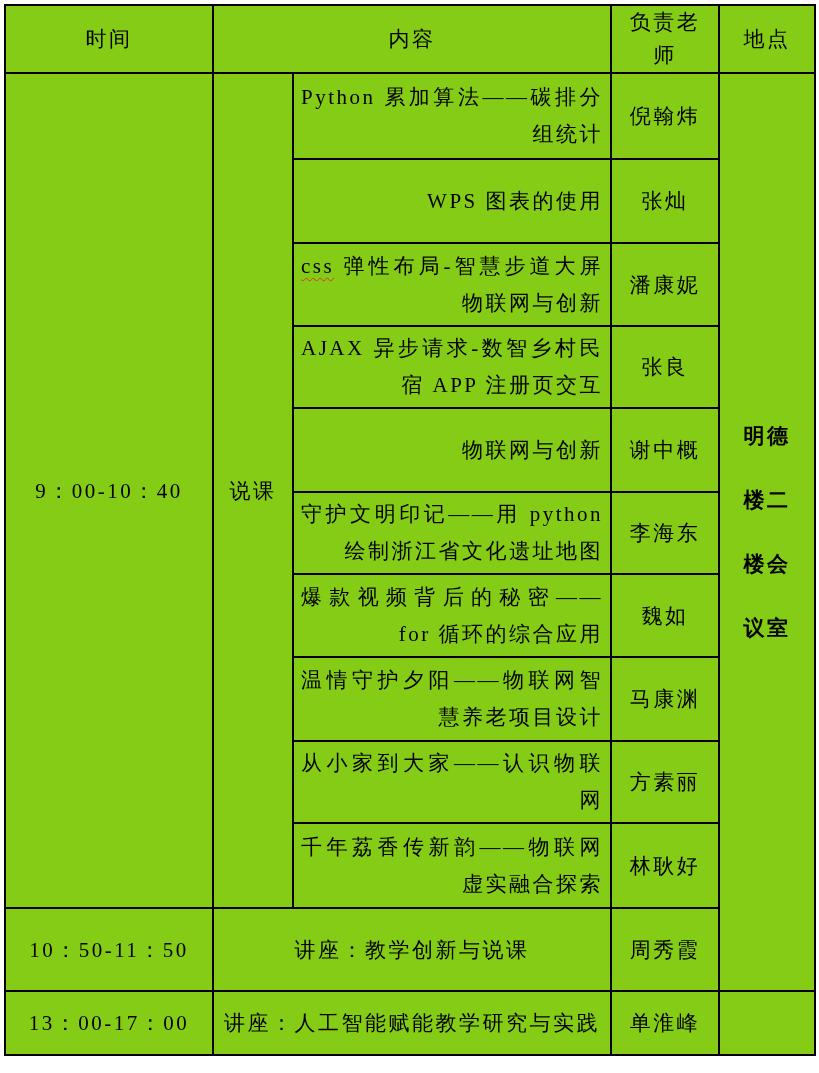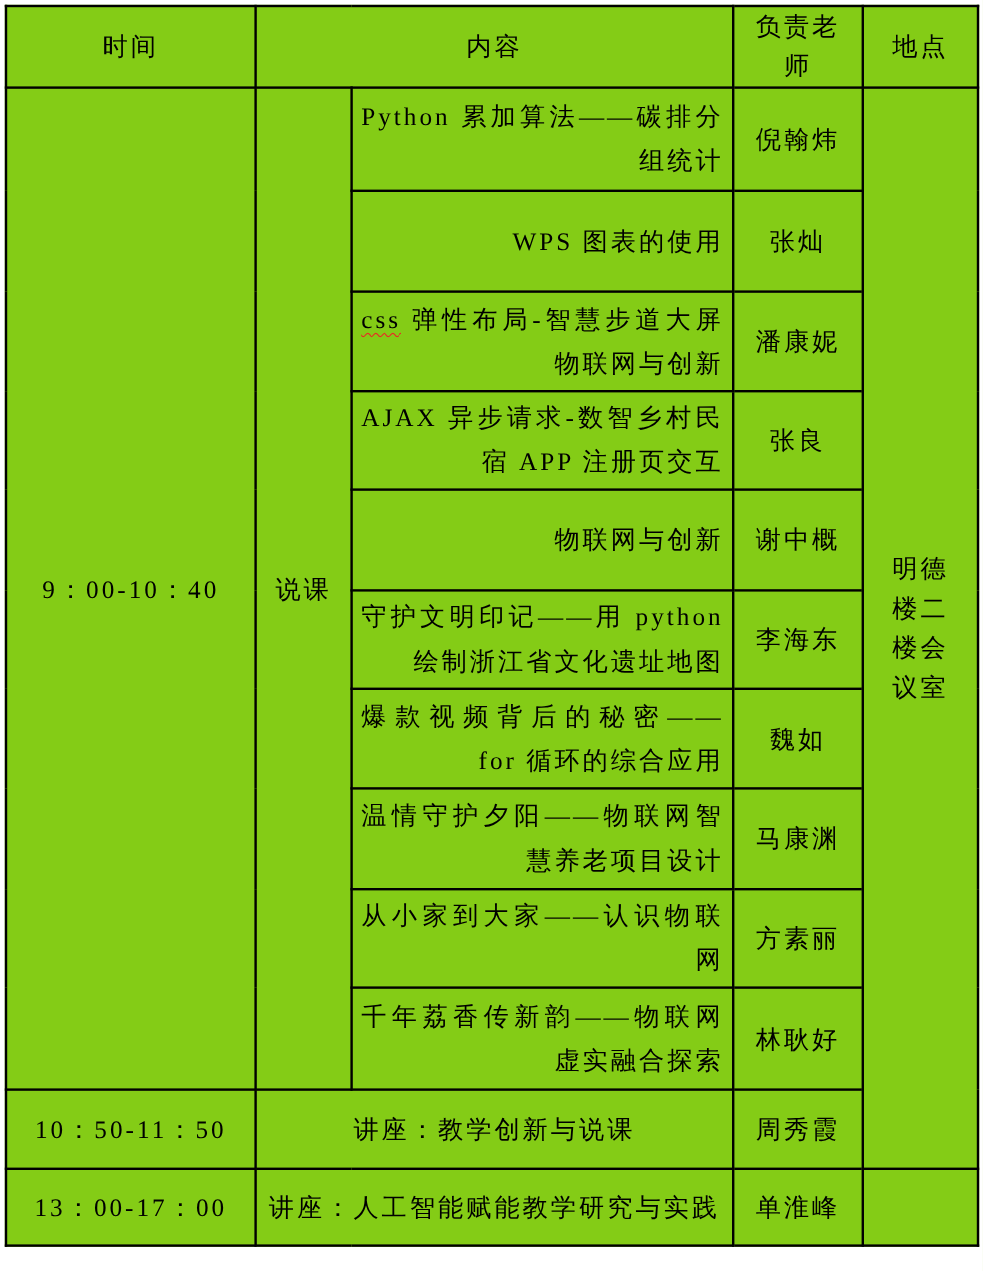--- a/index.html
+++ b/index.html
@@ -43,22 +43,23 @@
   }
   .header-teacher-inner {
     width: 82px;
     margin: 0 auto;
     line-height: 33px;
     text-align: center;
   }
   .location-inner {
     width: 54px;
     margin: 0 auto;
-    line-height: 33px;
+    line-height: 64px;
     text-align: center;
+    font-weight: bold;
   }
   td.lecture-cell {
     white-space: nowrap;
     text-align: center;
   }
   td.time-cell {
     white-space: nowrap;
   }
   .squiggle {
     text-decoration-line: underline;
@@ -154,21 +155,21 @@
         </td>
         <td class="teacher-cell">方素丽</td>
       </tr>
       <tr style="height: 85px;">
         <td class="content-cell">
           <div class="jline">千年荔香传新韵——物联网</div>
           <div class="jline">虚实融合探索</div>
         </td>
         <td class="teacher-cell">林耿好</td>
       </tr>
-      <tr id="lecture-row-1" style="height:66px">
+      <tr id="lecture-row-1" style="height:83px">
       <td class="time-cell">10：50-11：50</td>
       <td colspan="2" class="lecture-cell">讲座：教学创新与说课</td>
       <td>周秀霞</td>
     </tr>
     <tr style="height:64px">
       <td class="time-cell">13：00-17：00</td>
       <td colspan="2" class="lecture-cell">讲座：人工智能赋能教学研究与实践</td>
       <td>单淮峰</td>
       <td></td>
     </tr>

